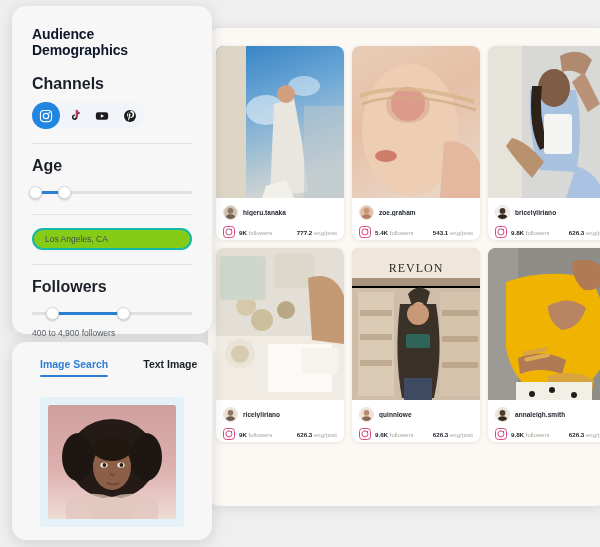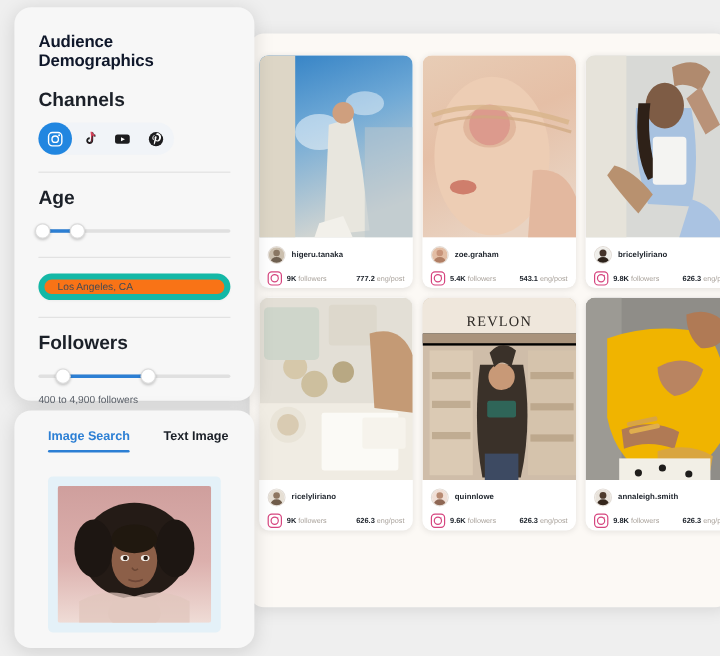--- a/index.html
+++ b/index.html
@@ -196,22 +196,22 @@
   }
   .slider-caption {
     font-size: 8.5px;
     color: #5a6069;
   }
 
   
   #location-input {
     width: 160px;
     height: 22px;
-    background: #f97316;
-    border: 5px solid #14b8a6;
+    background: #84cc16;
+    border: 2px solid #14b8a6;
     border-radius: 11px;
     display: flex;
     align-items: center;
     padding-left: 11px;
     font-size: 8.5px;
     color: #454b54;
     box-shadow: 0 1px 2px rgba(0,0,0,0.04);
   }
 
   
@@ -223,21 +223,21 @@
     height: 198px;
     background: #f7f7f7;
     border-radius: 14px;
     box-shadow: 0 3px 16px rgba(0,0,0,0.13);
     padding: 16px 0 0 0;
   }
 
   #search-tabs {
     display: flex;
     align-items: flex-start;
-    gap: 28px;
+    gap: 35px;
     padding-left: 28px;
   }
   .search-tab {
     font-size: 10.5px;
     font-weight: bold;
     color: #1b2028;
     padding-bottom: 7px;
     cursor: pointer;
     position: relative;
   }

